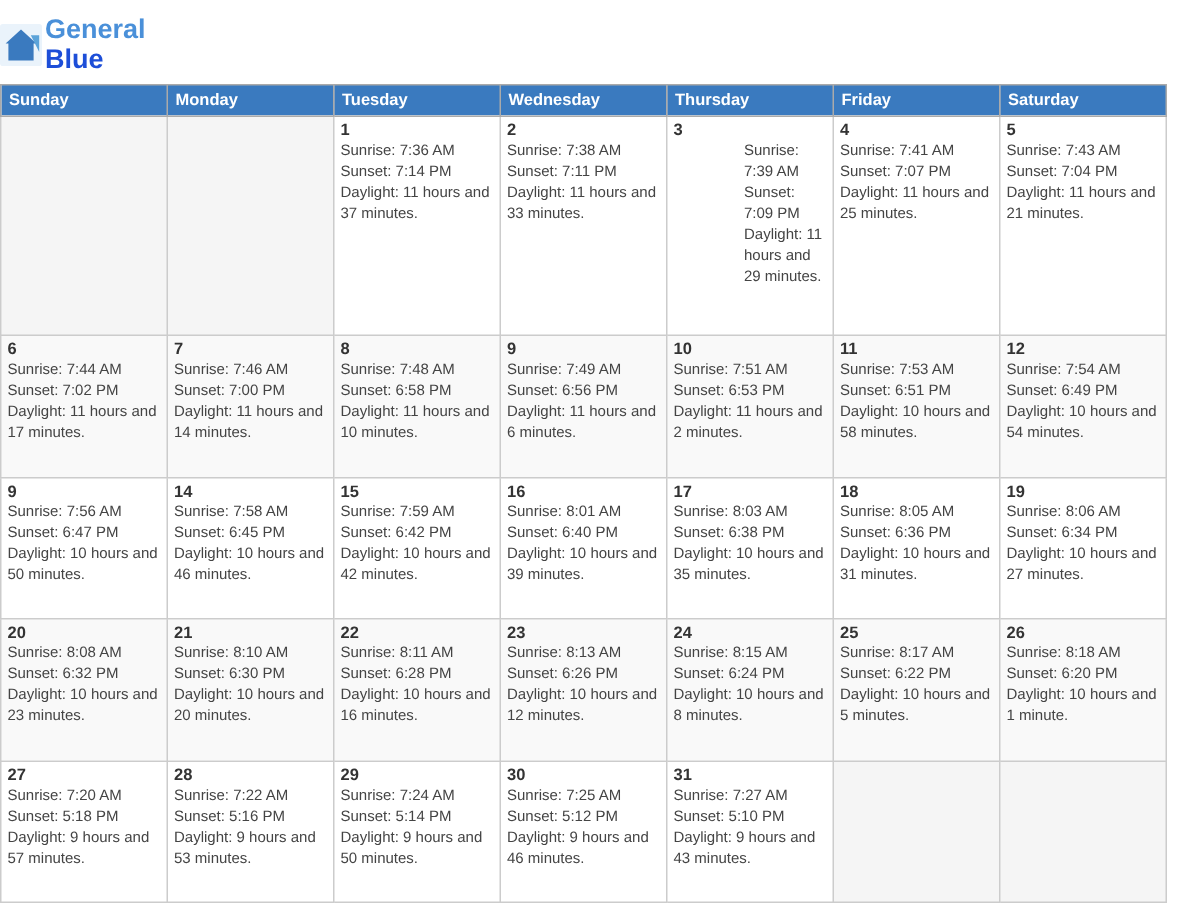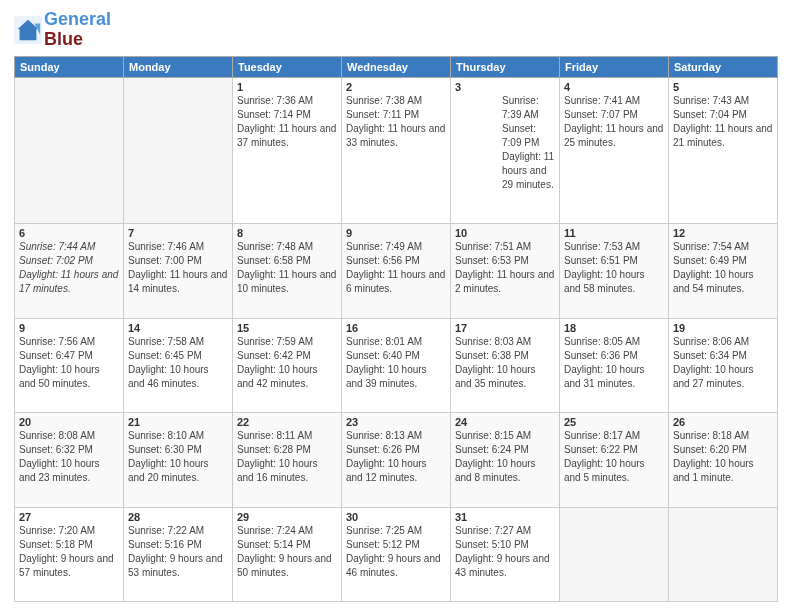--- a/index.html
+++ b/index.html
@@ -6,21 +6,21 @@
     body {
       font-family: Arial, sans-serif;
       background: #fff;
       width: 792px;
       height: 612px;
       overflow: hidden;
     }
     .page {
       width: 792px;
       height: 612px;
-      padding: 10px 14px 10px 14px;
+      padding: 10px 14px 10px 0;
       display: flex;
       flex-direction: column;
     }
     .header {
       display: flex;
       justify-content: space-between;
       align-items: flex-start;
       margin-bottom: 6px;
     }
     .logo {
@@ -103,21 +103,21 @@
 <div class="page">
   <div class="header">
     <div class="logo">
       <svg class="logo-icon" viewBox="0 0 30 30">
         <rect x="0" y="0" width="30" height="30" rx="2" fill="#eaf3fb"></rect>
         <polygon points="15,4 26,14 24,14 24,26 6,26 6,14 4,14" fill="#3a7abf"></polygon>
         <polygon points="22,8 28,8 28,20" fill="#5ba3d9"></polygon>
       </svg>
       <div class="logo-text">
         <span>General</span><br>
-        <span style="color:#7f1d1d;margin-top:10px;">Blue</span>
+        <span style="color:#1d4ed8;margin-top:10px;">Blue</span>
       </div>
     </div>
   </div>
 
   <table class="calendar-table">
     <thead>
       <tr id="weekday-header">
       <th>Sunday</th>
           <th>Monday</th>
           <th>Tuesday</th>
@@ -158,21 +158,21 @@
           <td>
             <span class="day-number">5</span>
             <div class="day-detail" style="white-space: pre-line;">Sunrise: 7:43 AM
 Sunset: 7:04 PM
 Daylight: 11 hours and 21 minutes.</div>
           </td>
         </tr>
         <tr>
           <td>
             <span class="day-number">6</span>
-            <div class="day-detail" style="white-space: pre-line; font-style: italic;">Sunrise: 7:44 AM
+            <div class="day-detail" style="white-space: pre-line;">Sunrise: 7:44 AM
 Sunset: 7:02 PM
 Daylight: 11 hours and 17 minutes.</div>
           </td>
           <td>
             <span class="day-number">7</span>
             <div class="day-detail" style="white-space: pre-line;">Sunrise: 7:46 AM
 Sunset: 7:00 PM
 Daylight: 11 hours and 14 minutes.</div>
           </td>
           <td>

